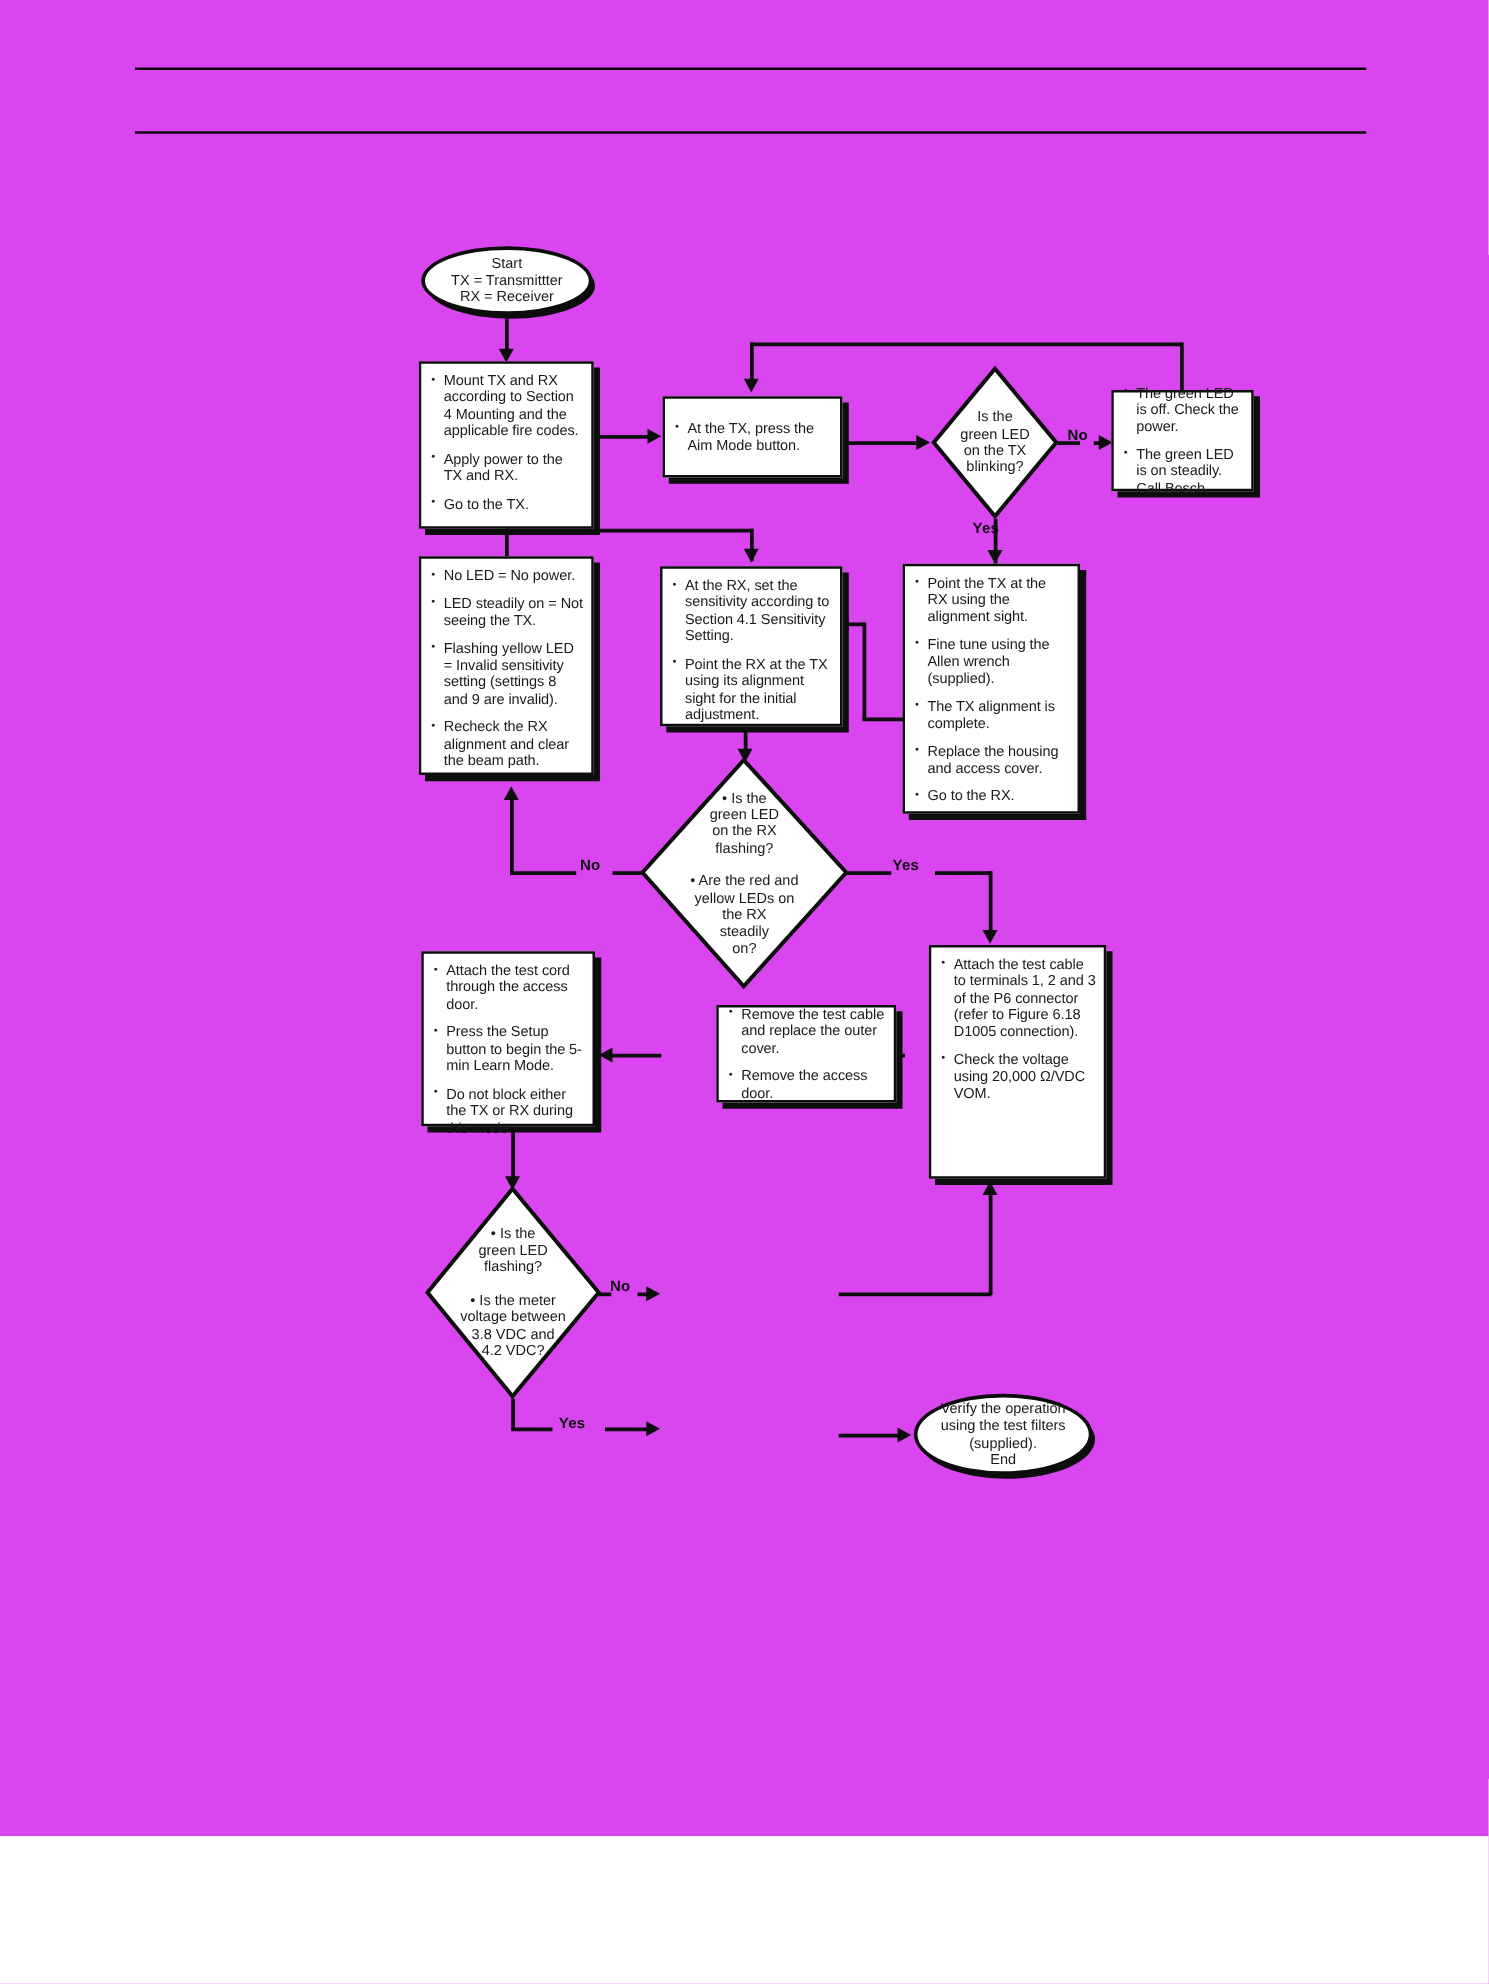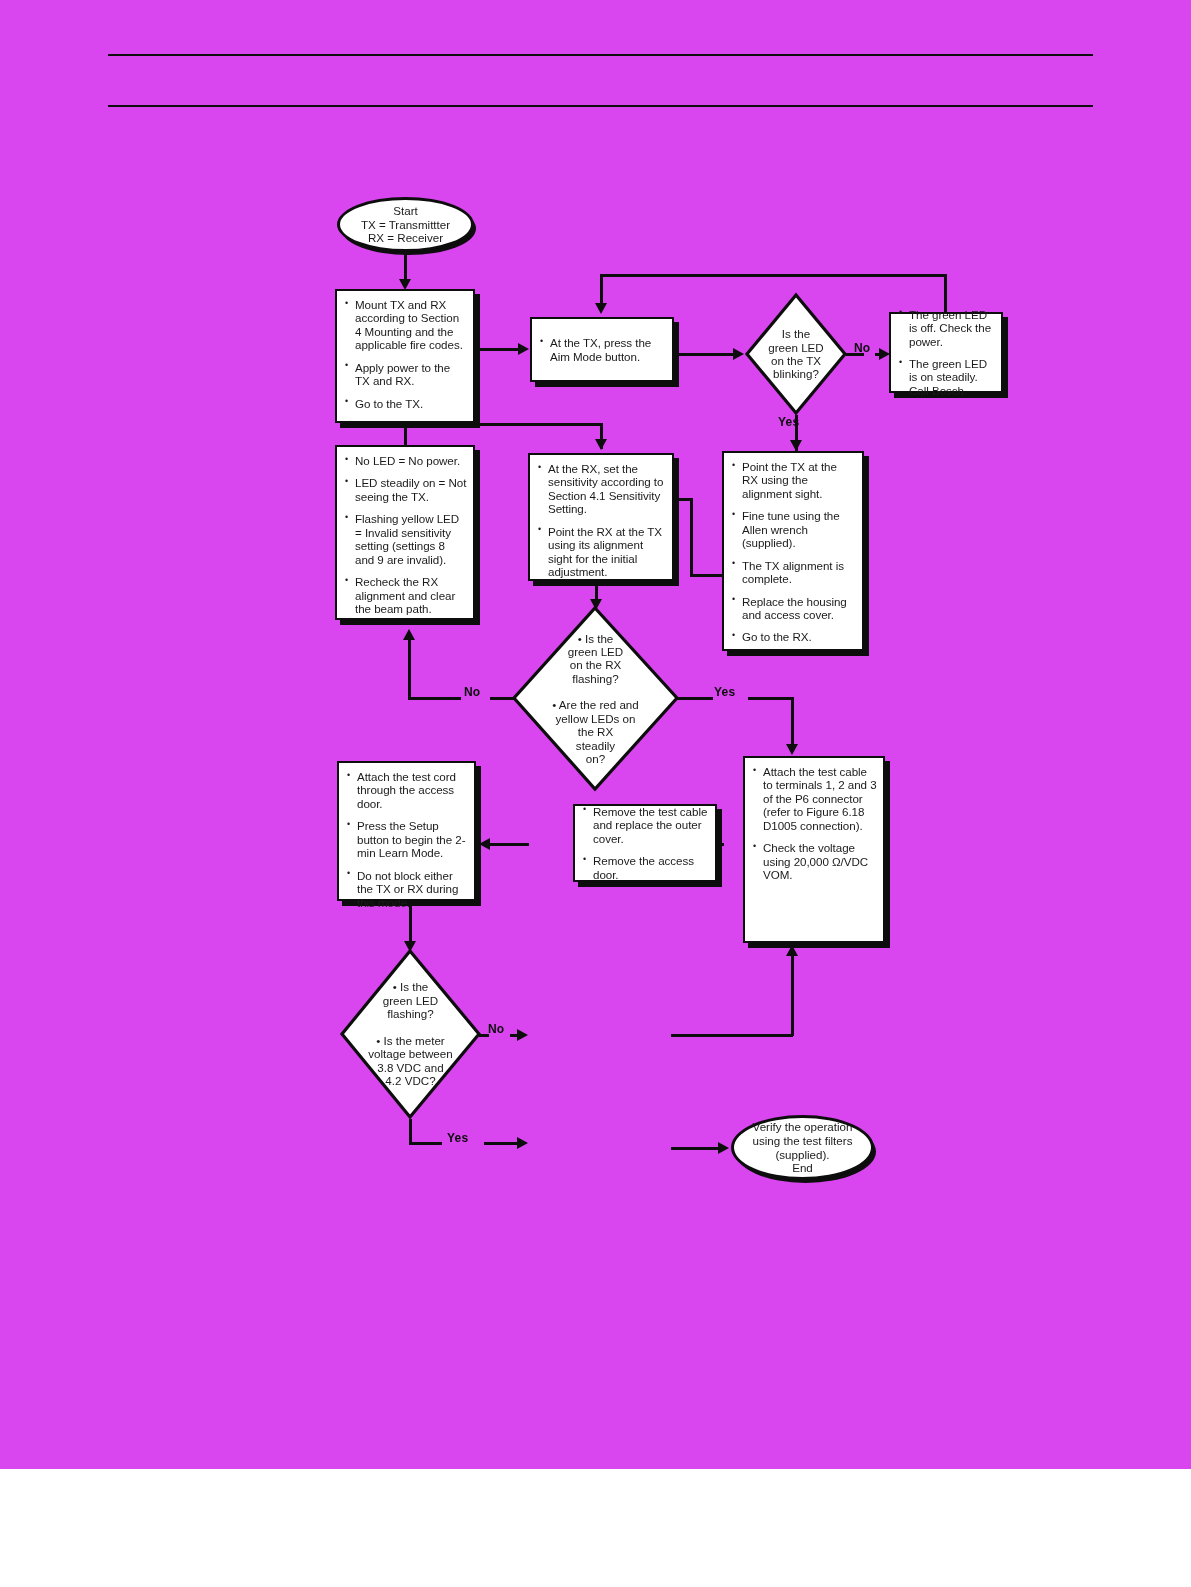--- a/index.html
+++ b/index.html
@@ -318,21 +318,21 @@
       <li>Remove the access door.</li>
     </ul>
   </div>
 
   <div class="ln h" style="left:489px; top:843px; width:40px;"></div>
   <div class="arrow left" style="left:479px; top:838px;"></div>
 
   <div class="node box pad-top" style="left:337px; top:761px; width:139px; height:140px;align-items:center;">
     <ul class="bullets">
       <li>Attach the test cord through the access door.</li>
-      <li>Press the Setup button to begin the 2-min Learn Mode.</li>
+      <li>Press the Setup button to begin the 5-min Learn Mode.</li>
       <li>Do not block either the TX or RX during this mode.</li>
     </ul>
   </div>
 
   <div class="ln v" style="left:409px; top:903px; height:42px;"></div>
   <div class="arrow down" style="left:404px; top:941px;"></div>
 
   <div class="node diamond" style="left:340px; top:949px; width:141px; height:170px;">
     <svg width="141" height="170" viewBox="0 0 141 170">
       <polygon points="70,2 139,85 70,168 2,85" fill="#ffffff" stroke="#0d0d0d" stroke-width="3.2"></polygon>

